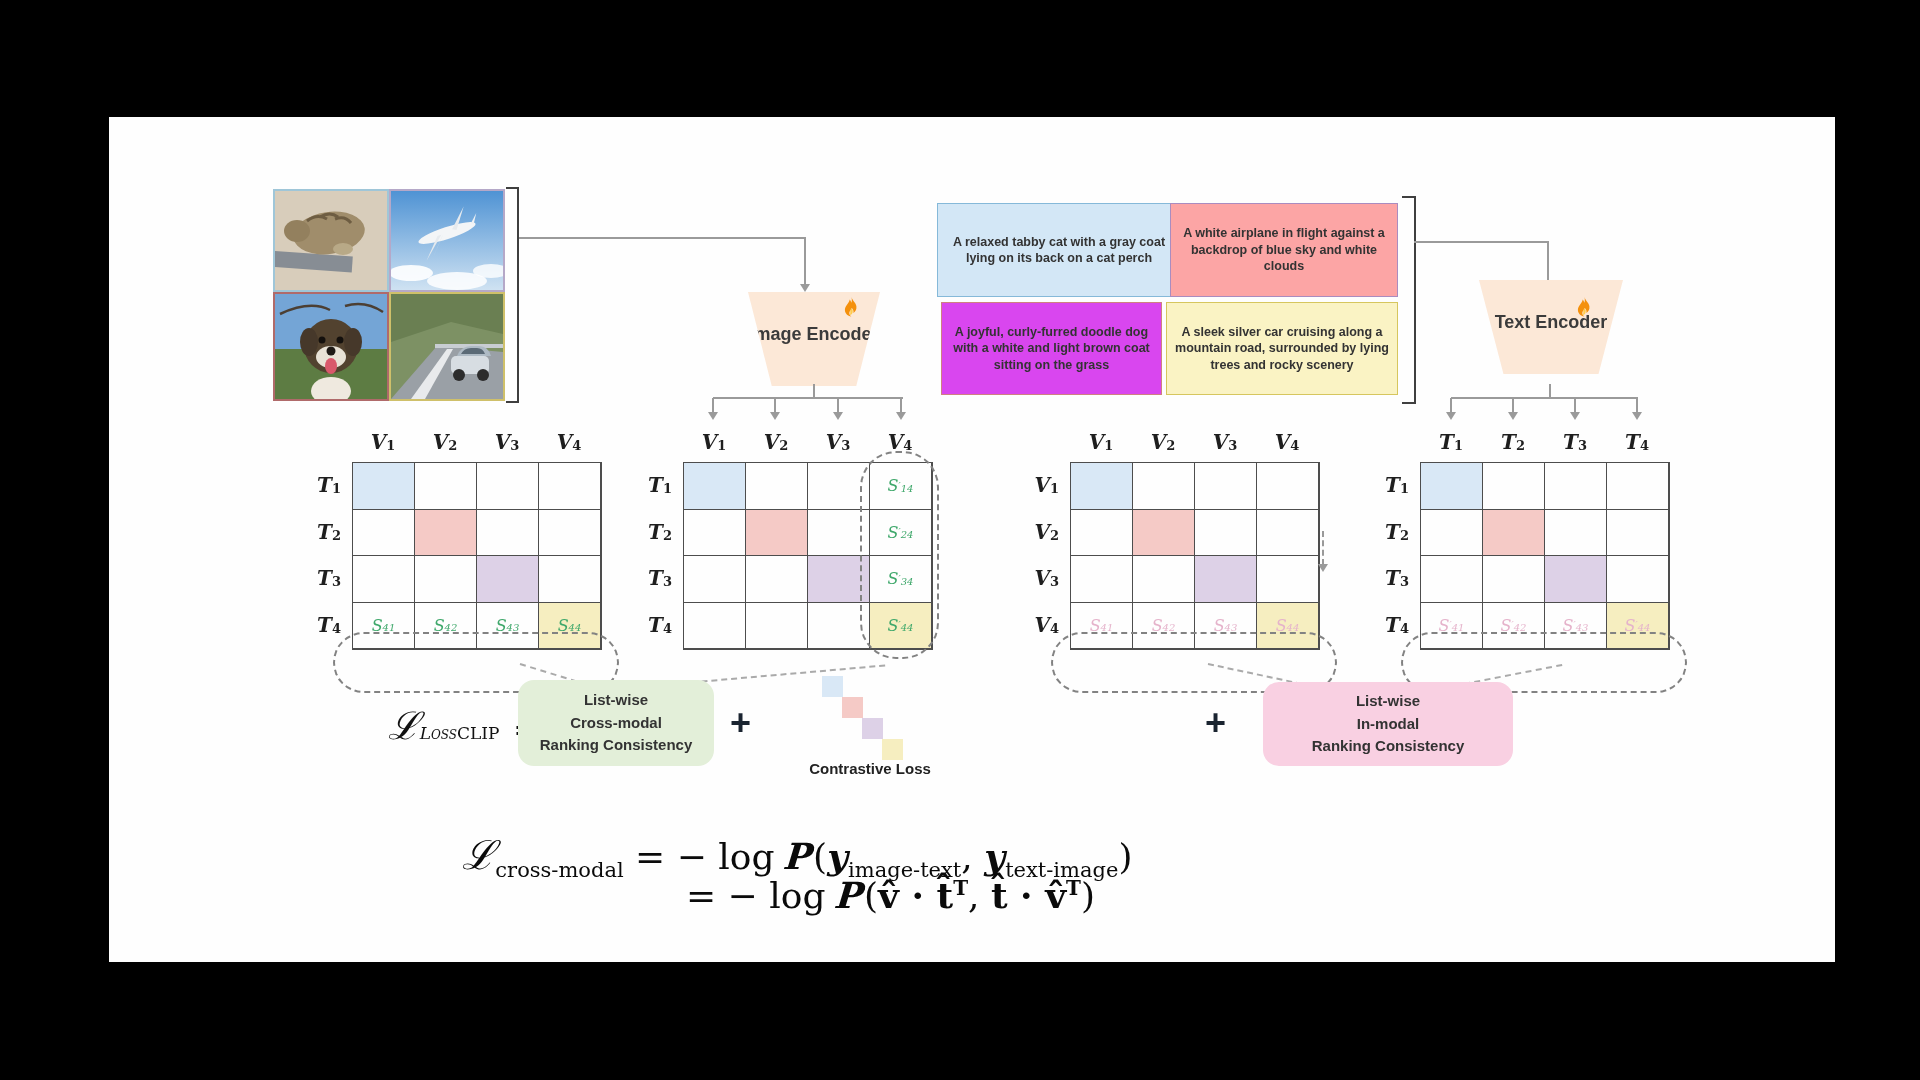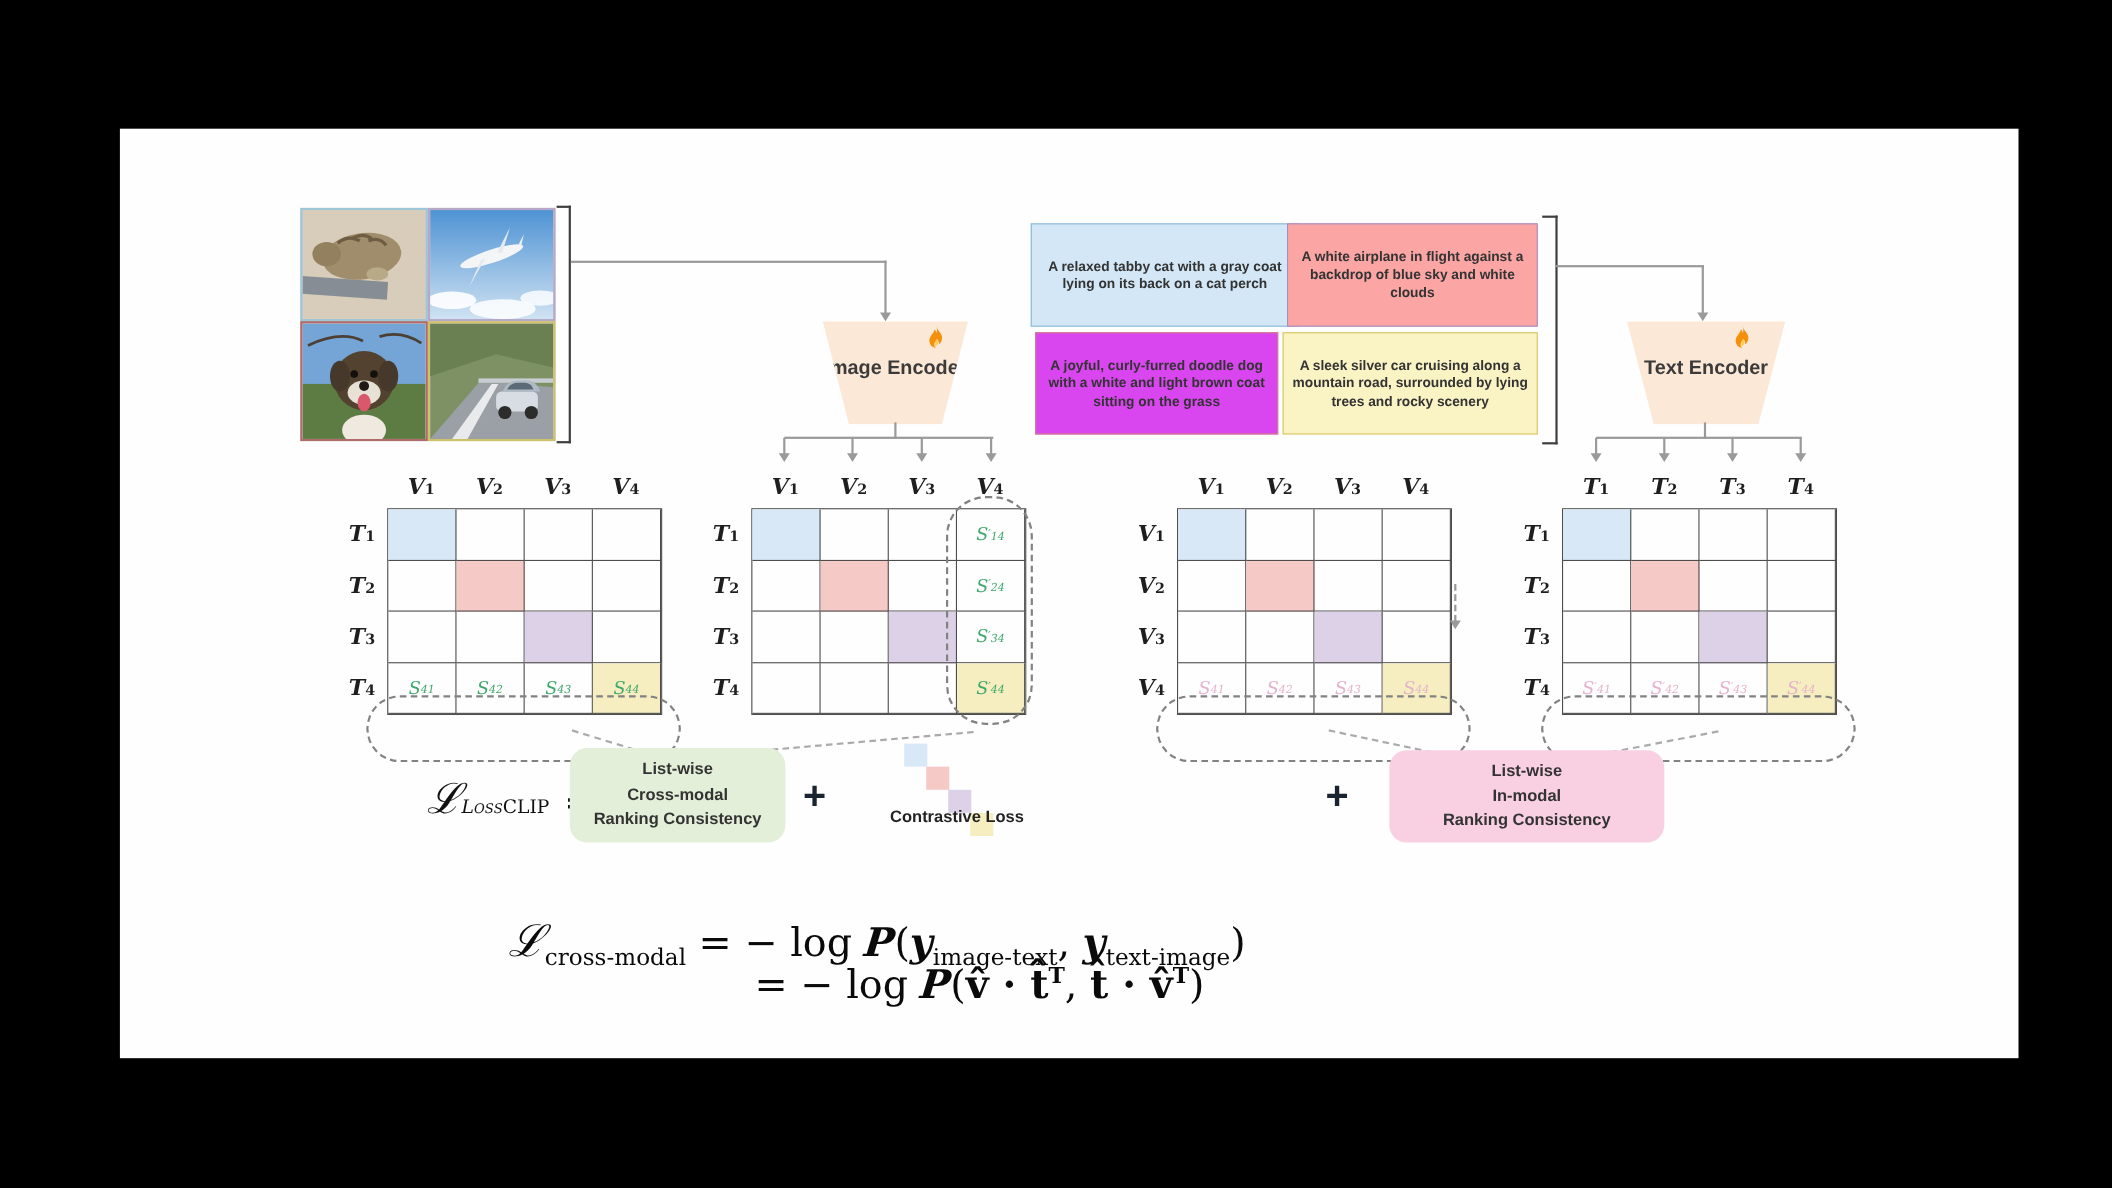--- a/index.html
+++ b/index.html
@@ -165,21 +165,21 @@
 <div class="abs caption cap-blue" style="left:937px;top:203px;width:244px;height:94px;">A relaxed tabby cat with a gray coat lying on its back on a cat perch</div>
 <div class="abs caption cap-purple" style="left:1170px;top:203px;width:228px;height:94px;">A white airplane in flight against a backdrop of blue sky and white clouds</div>
 <div class="abs caption cap-pink" style="left:941px;top:302px;width:221px;height:93px;">A joyful, curly-furred doodle dog with a white and light brown coat sitting on the grass</div>
 <div class="abs caption cap-yellow" style="left:1166px;top:302px;width:232px;height:93px;">A sleek silver car cruising along a mountain road, surrounded by lying trees and rocky scenery</div>
 <div class="abs bracket" style="left:1402px;top:196px;width:12px;height:204px;"></div>
 
 <div class="abs line" style="left:1414px;top:241px;width:135px;height:2px;"></div>
 <div class="abs line" style="left:1547px;top:241px;width:2px;height:44px;"></div>
 <div class="abs ah-down" style="left:1543px;top:284px;"></div>
 
-<div class="abs trap" style="left:1479px;top:292px;width:144px;height:94px;clip-path:polygon(0 0,100% 0,83% 100%,17% 100%);">
+<div class="abs trap" style="left:1479px;top:280px;width:144px;height:94px;clip-path:polygon(0 0,100% 0,83% 100%,17% 100%);">
   <div class="tlabel" style="margin-top:31px;">Text Encoder</div>
 </div>
 <svg class="fire" style="left:1576px;top:297px;" width="17" height="20" viewBox="0 0 16 20">
   <path d="M8 0c1 4 4.4 5.6 4.9 9.2.4 3-.9 5.4-3 6.9.4-2.2-.2-3.8-1.7-5-.2 2-2.4 2.7-2.4 5 0 1.5.8 2.6 2 3.3C4.2 19 1.6 16.6 1.4 13.2 1.2 8.6 5.6 6.4 6.2 2.4c.8.9 1.4 2 1.6 3.3C8.6 4.2 8.4 2 8 0z" fill="#f4900c"></path>
   <path d="M8.3 11.5c1 1.3 1.2 2.6.7 4.2-.5 1.4-1.6 2.2-3.1 2.3 1.7-1.6.4-3.5 1.1-5.2.3-.7.8-1.1 1.3-1.3z" fill="#ffcc4d"></path>
 </svg>
 
 <div class="abs line" style="left:1549px;top:384px;width:2px;height:15px;"></div>
 <div class="abs line" style="left:1451px;top:397px;width:187px;height:2px;"></div>
 <div class="abs line" style="left:1450px;top:398px;width:2px;height:15px;"></div>
@@ -498,21 +498,21 @@
 </div>
 
 <div class="abs plus" style="left:730px;top:702px;">+</div>
 
 <div class="abs" id="contrastive-squares" style="left:822px;top:676px;width:90px;height:88px;">
     <div class="sq" style="left: 0px; top: 0px; background: rgb(217, 232, 246);"></div>
     <div class="sq" style="left: 20px; top: 21px; background: rgb(245, 202, 198);"></div>
     <div class="sq" style="left: 40px; top: 42px; background: rgb(221, 209, 231);"></div>
     <div class="sq" style="left: 60px; top: 63px; background: rgb(246, 238, 192);"></div>
   </div>
-<div class="abs" id="contrastive-label" style="left:790px;top:734px;width:160px;">Contrastive Loss</div>
+<div class="abs" id="contrastive-label" style="left:790px;top:760px;width:160px;">Contrastive Loss</div>
 
 <div class="abs plus" style="left:1205px;top:702px;">+</div>
 
 <div class="abs lossbox" id="pink-box" style="left:1263px;top:682px;width:250px;height:84px;">
   <span>List-wise</span>
   <span>In-modal</span>
   <span>Ranking Consistency</span>
 </div>
 
 <div class="abs eq-line" style="left:462px;top:826px;">

